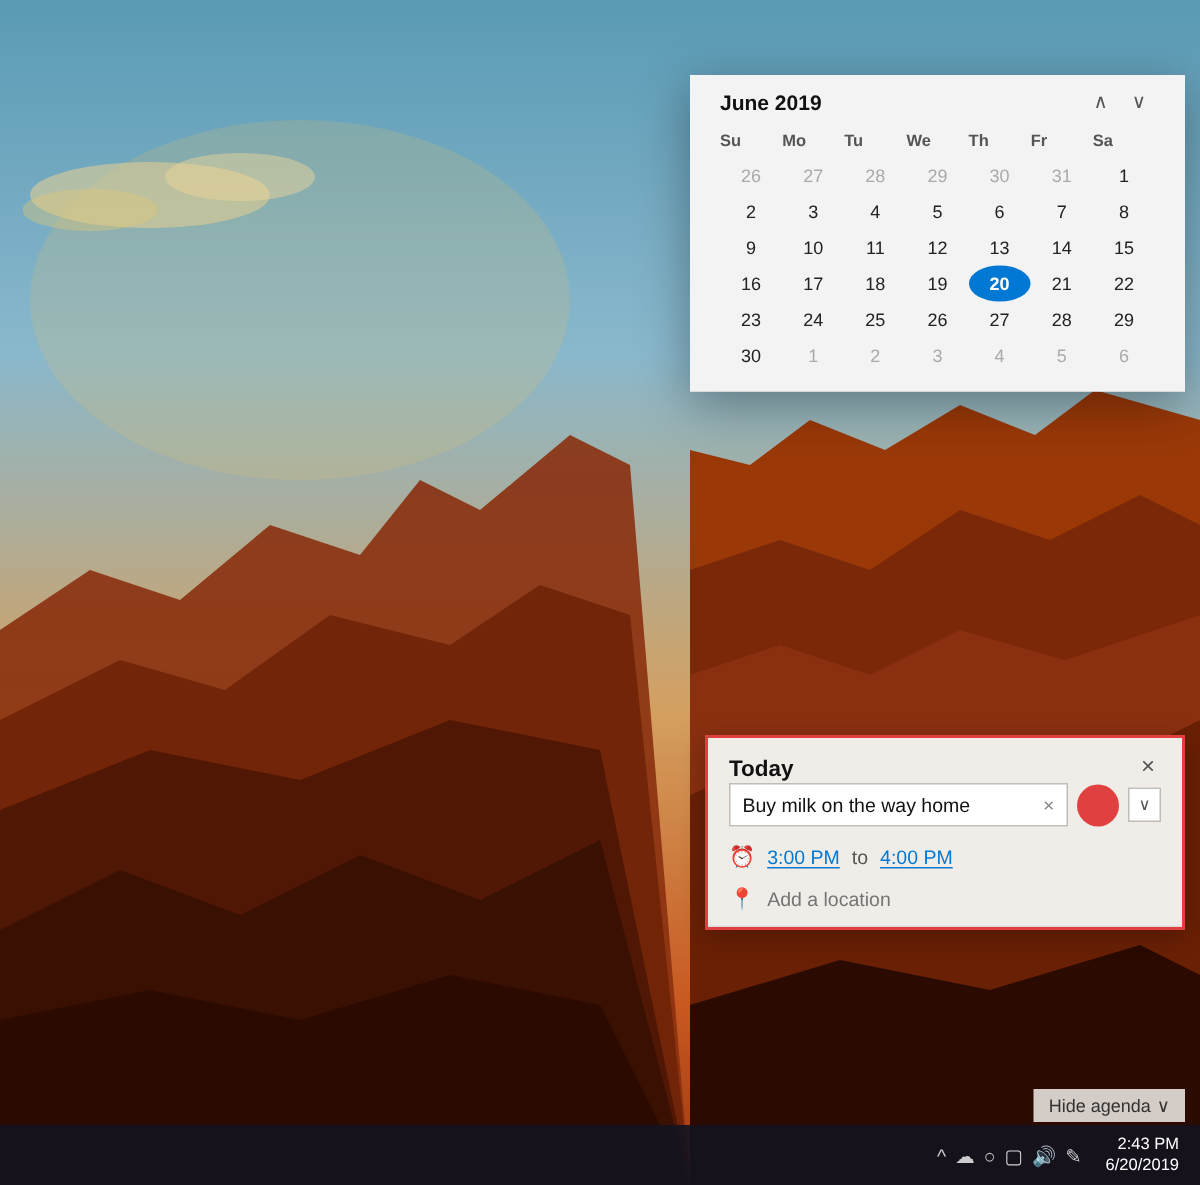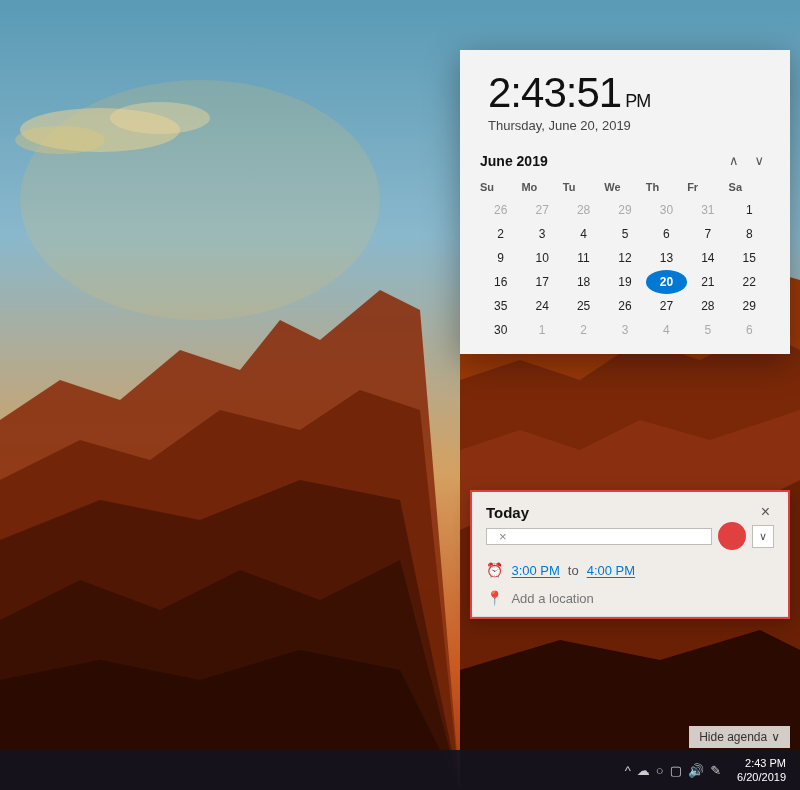--- a/index.html
+++ b/index.html
@@ -407,26 +407,20 @@
 
   <polygon points="460,790 460,450 520,430 580,450 640,420 710,440 800,410 800,790" fill="#8a3010"></polygon>
   <polygon points="460,790 460,530 530,500 600,520 670,490 740,510 800,480 800,790" fill="#6a2005"></polygon>
 
   <polygon points="0,790 0,680 100,660 200,680 300,650 400,670 460,790" fill="#2a0a01"></polygon>
   <polygon points="460,790 460,670 560,640 660,660 760,630 800,650 800,790" fill="#2a0a01"></polygon>
 </svg>
 
 <div class="flyout">
 
-  <div class="clock-section">
-    <div class="time-display">
-      <span>2:43:51</span><span class="time-ampm">PM</span>
-    </div>
-    <div class="date-display">Thursday, June 20, 2019</div>
-  </div>
 
   <div class="calendar-section">
     <div class="calendar-header">
       <span class="calendar-month-label">June 2019</span>
       <div class="calendar-nav">
         <button class="cal-nav-btn">∧</button>
         <button class="cal-nav-btn">∨</button>
       </div>
     </div>
     <div class="calendar-grid" id="cal-grid">
@@ -459,21 +453,21 @@
         <div class="cal-day">13</div>
         <div class="cal-day">14</div>
         <div class="cal-day">15</div>
         <div class="cal-day">16</div>
         <div class="cal-day">17</div>
         <div class="cal-day">18</div>
         <div class="cal-day">19</div>
         <div class="cal-day today">20</div>
         <div class="cal-day">21</div>
         <div class="cal-day">22</div>
-        <div class="cal-day">35</div>
+        <div class="cal-day">23</div>
         <div class="cal-day">24</div>
         <div class="cal-day">25</div>
         <div class="cal-day">26</div>
         <div class="cal-day">27</div>
         <div class="cal-day">28</div>
         <div class="cal-day">29</div>
         <div class="cal-day">30</div>
         <div class="cal-day other-month">1</div>
         <div class="cal-day other-month">2</div>
         <div class="cal-day other-month">3</div>
@@ -484,20 +478,21 @@
   </div>
 </div>
 
 <div class="event-popup">
   <div class="event-popup-header">
     <span class="event-popup-title">Today</span>
     <button class="event-popup-close">×</button>
   </div>
   <div class="event-title-row">
     <div class="input-with-clear">
+      <input type="text" id="event-title-inp" value="Buy milk on the way home" style="">
       <button class="event-title-clear">×</button>
     </div>
     <button class="event-color-btn" title="Red"></button>
     <button class="event-dropdown-btn">∨</button>
   </div>
   <div class="event-time-row">
     <span class="time-icon">⏰</span>
     <span class="time-val">3:00 PM</span>
     <span class="time-to">to</span>
     <span class="time-val">4:00 PM</span>

